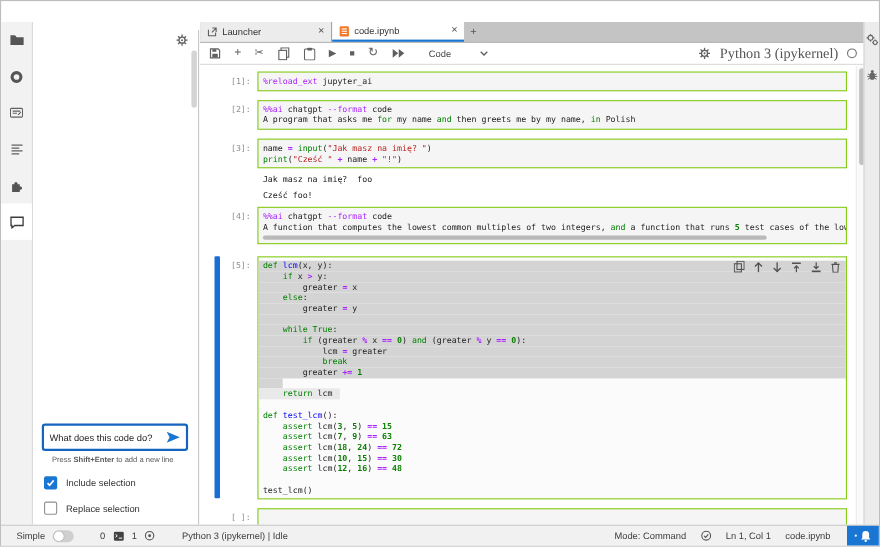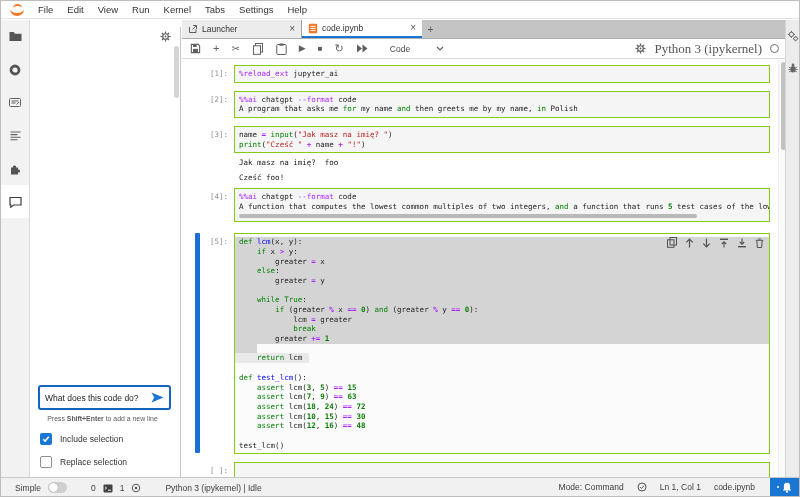--- a/index.html
+++ b/index.html
@@ -97,52 +97,36 @@
 
   
   .act-right { position:absolute; top:19px; right:0; width:14px; bottom:19px;
                background:#ececec; border-left:1px solid #d5d5d5; }
   .act-right .act-item { height:32px; }
 
   
   .statusbar { position:absolute; bottom:0; left:0; right:0; height:19px; background:#f1f1f1;
                border-top:1px solid #c9c9c9; display:flex; align-items:center;
                font-size:8.5px; color:#3d3d3d; }
-  .sb-left { display:flex; align-items:flex-end; padding-left:14px; gap:7px; }
+  .sb-left { display:flex; align-items:center; padding-left:14px; gap:7px; }
   .toggle { width:19px; height:11px; background:#cfcfcf; border-radius:6px; position:relative; }
   .toggle .knob { position:absolute; top:1px; left:1px; width:9px; height:9px; background:#fff;
                   border-radius:50%; box-shadow:0 0 1px rgba(0,0,0,.5); }
   .sb-gap { width:10px; }
   .sb-right { margin-left:auto; display:flex; align-items:center; gap:13px; }
   .bellbox { width:29px; height:19px; background:#1976d2; display:flex; align-items:center;
              justify-content:center; gap:3px; margin-left:2px; }
   .bellbox .dot { width:2.5px; height:2.5px; background:#fff; border-radius:50%; }
   .icon { display:inline-flex; align-items:center; justify-content:center; }
 </style>
 </head>
 <body>
 
 <div class="app">
 
-  <div class="menubar">
-    <div class="logo">
-        <div class="arc-t"></div>
-        <div class="arc-b"></div>
-      </div>
-    <div id="menu-items" style="display:flex;">
-        <span class="menu-item">File</span>
-        <span class="menu-item">Edit</span>
-        <span class="menu-item">View</span>
-        <span class="menu-item">Run</span>
-        <span class="menu-item">Kernel</span>
-        <span class="menu-item">Tabs</span>
-        <span class="menu-item">Settings</span>
-        <span class="menu-item">Help</span>
-      </div>
-  </div>
 
   <div class="act-left" id="act-left">
       <div class="act-item">
         <span class="icon">
           <svg width="13" height="11" viewBox="0 0 13 11">
             <path d="M0.5 1h4.2l1.4 1.8h6.4v7.2h-12z" fill="#555"></path>
           </svg>
         </span>
       </div>
       <div class="act-item">

